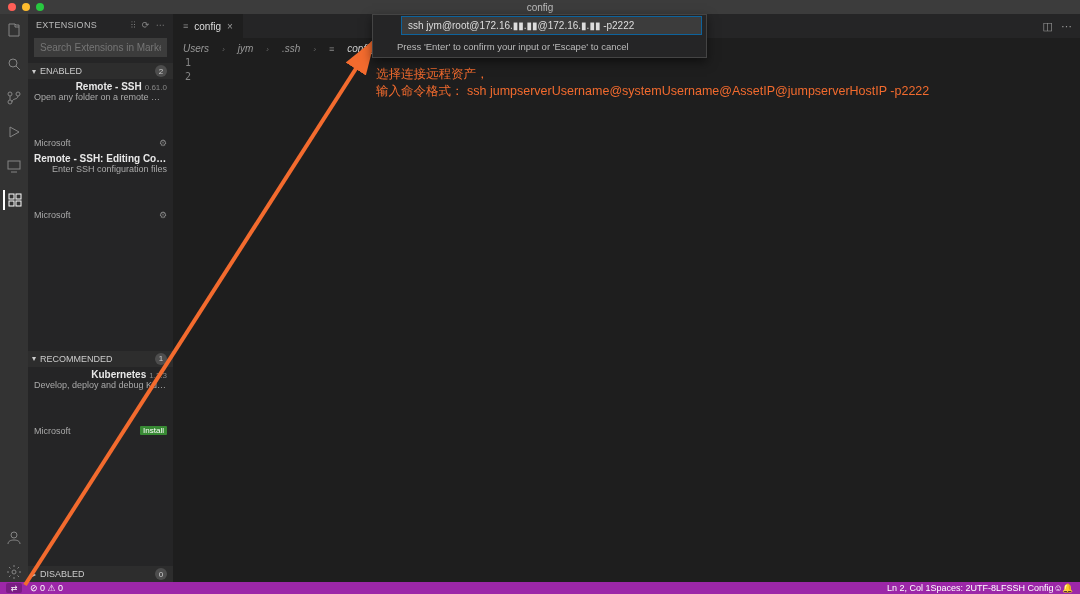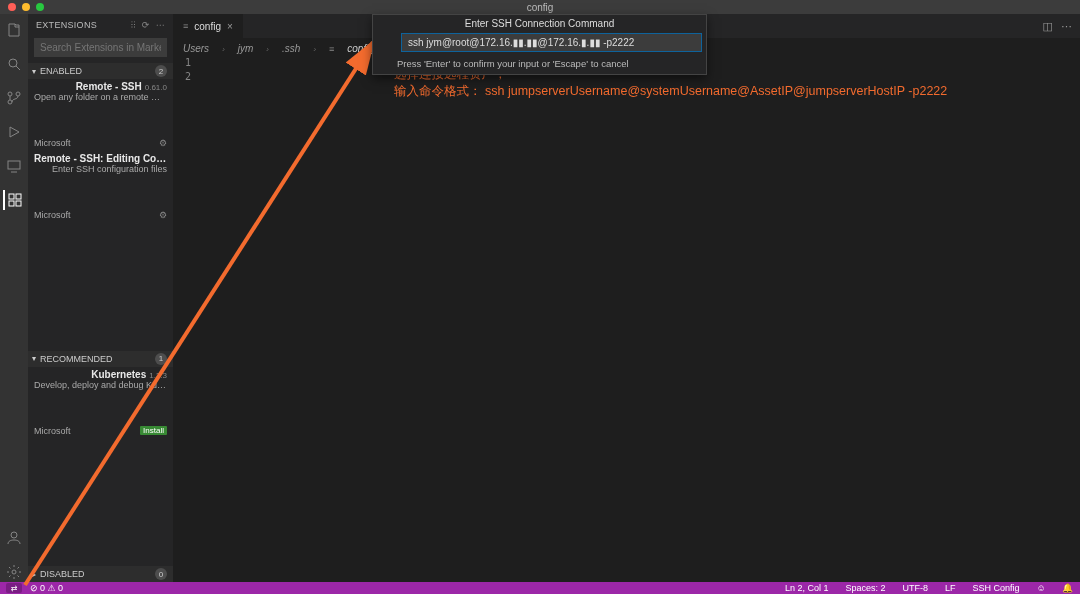--- a/index.html
+++ b/index.html
@@ -59,27 +59,27 @@
 
   
   .quickinput { position: absolute; top: 14px; left: 372px; width: 335px; background: #252526; border: 1px solid #444; box-shadow: 0 4px 10px rgba(0,0,0,.5); z-index: 10; }
   .quickinput .qi-title { text-align: center; font-size: 10px; color: #ddd; padding: 3px 0; }
   .quickinput .qi-input { margin: 0 4px 3px; padding-left: 24px; }
   .quickinput .qi-input input { width: 100%; background: #3c3c3c; border: 1px solid #0e639c; color: #ddd; font-size: 10px; padding: 3px 6px; outline: none; }
   .quickinput .qi-hint { font-size: 9.5px; color: #bbb; padding: 3px 24px 5px; }
 
   
   .arrow-svg { position: absolute; left: 0; top: 0; width: 1080px; height: 594px; pointer-events: none; z-index: 5;}
-  .annot { position: absolute; left: 376px; top: 66px; color: #f36b2e; font-size: 12.5px; line-height: 17px; z-index: 6; font-family: -apple-system, sans-serif; margin-left: 18px; }
+  .annot { position: absolute; left: 376px; top: 66px; color: #f36b2e; font-size: 12.5px; line-height: 17px; z-index: 6; font-family: -apple-system, sans-serif; }
 
   
   .statusbar { height: 12px; background: #9c27a8; color: #fff; font-size: 9px; display: flex; align-items: center; padding: 0 6px; }
   .statusbar .sb-left { display: flex; gap: 8px;}
   .statusbar .sb-remote { background: #7a1d84; border-radius: 2px; width: 16px; height: 10px; display: flex; align-items: center; justify-content: center; font-size: 8px; }
-  .statusbar .sb-right { margin-left: auto; display: flex; gap: 17px; }
+  .statusbar .sb-right { margin-left: auto; display: flex; gap: 0; }
 
   svg { display: block; }
 </style>
 </head>
 <body>
 
 <div class="mac-titlebar">
   <div class="traffic">
     <div class="dot red"></div>
     <div class="dot yellow"></div>
@@ -232,21 +232,20 @@
         <div>1</div>
         <div>2</div>
       </div>
       <div class="lines"></div>
     </div>
   </div>
 
 </div>
 
 <div class="quickinput">
-  <div class="qi-title">Enter SSH Connection Command</div>
   <div class="qi-input"><input type="text" value="ssh jym@root@172.16.▮▮.▮▮@172.16.▮.▮▮ -p2222" style=""></div>
   <div class="qi-hint">Press 'Enter' to confirm your input or 'Escape' to cancel</div>
 </div>
 
 <svg class="arrow-svg">
   <defs>
     <marker id="ah" markerWidth="10" markerHeight="10" refX="8" refY="3" orient="auto">
       <path d="M0,0 L9,3 L0,6 z" fill="#f36b2e"></path>
     </marker>
   </defs>

